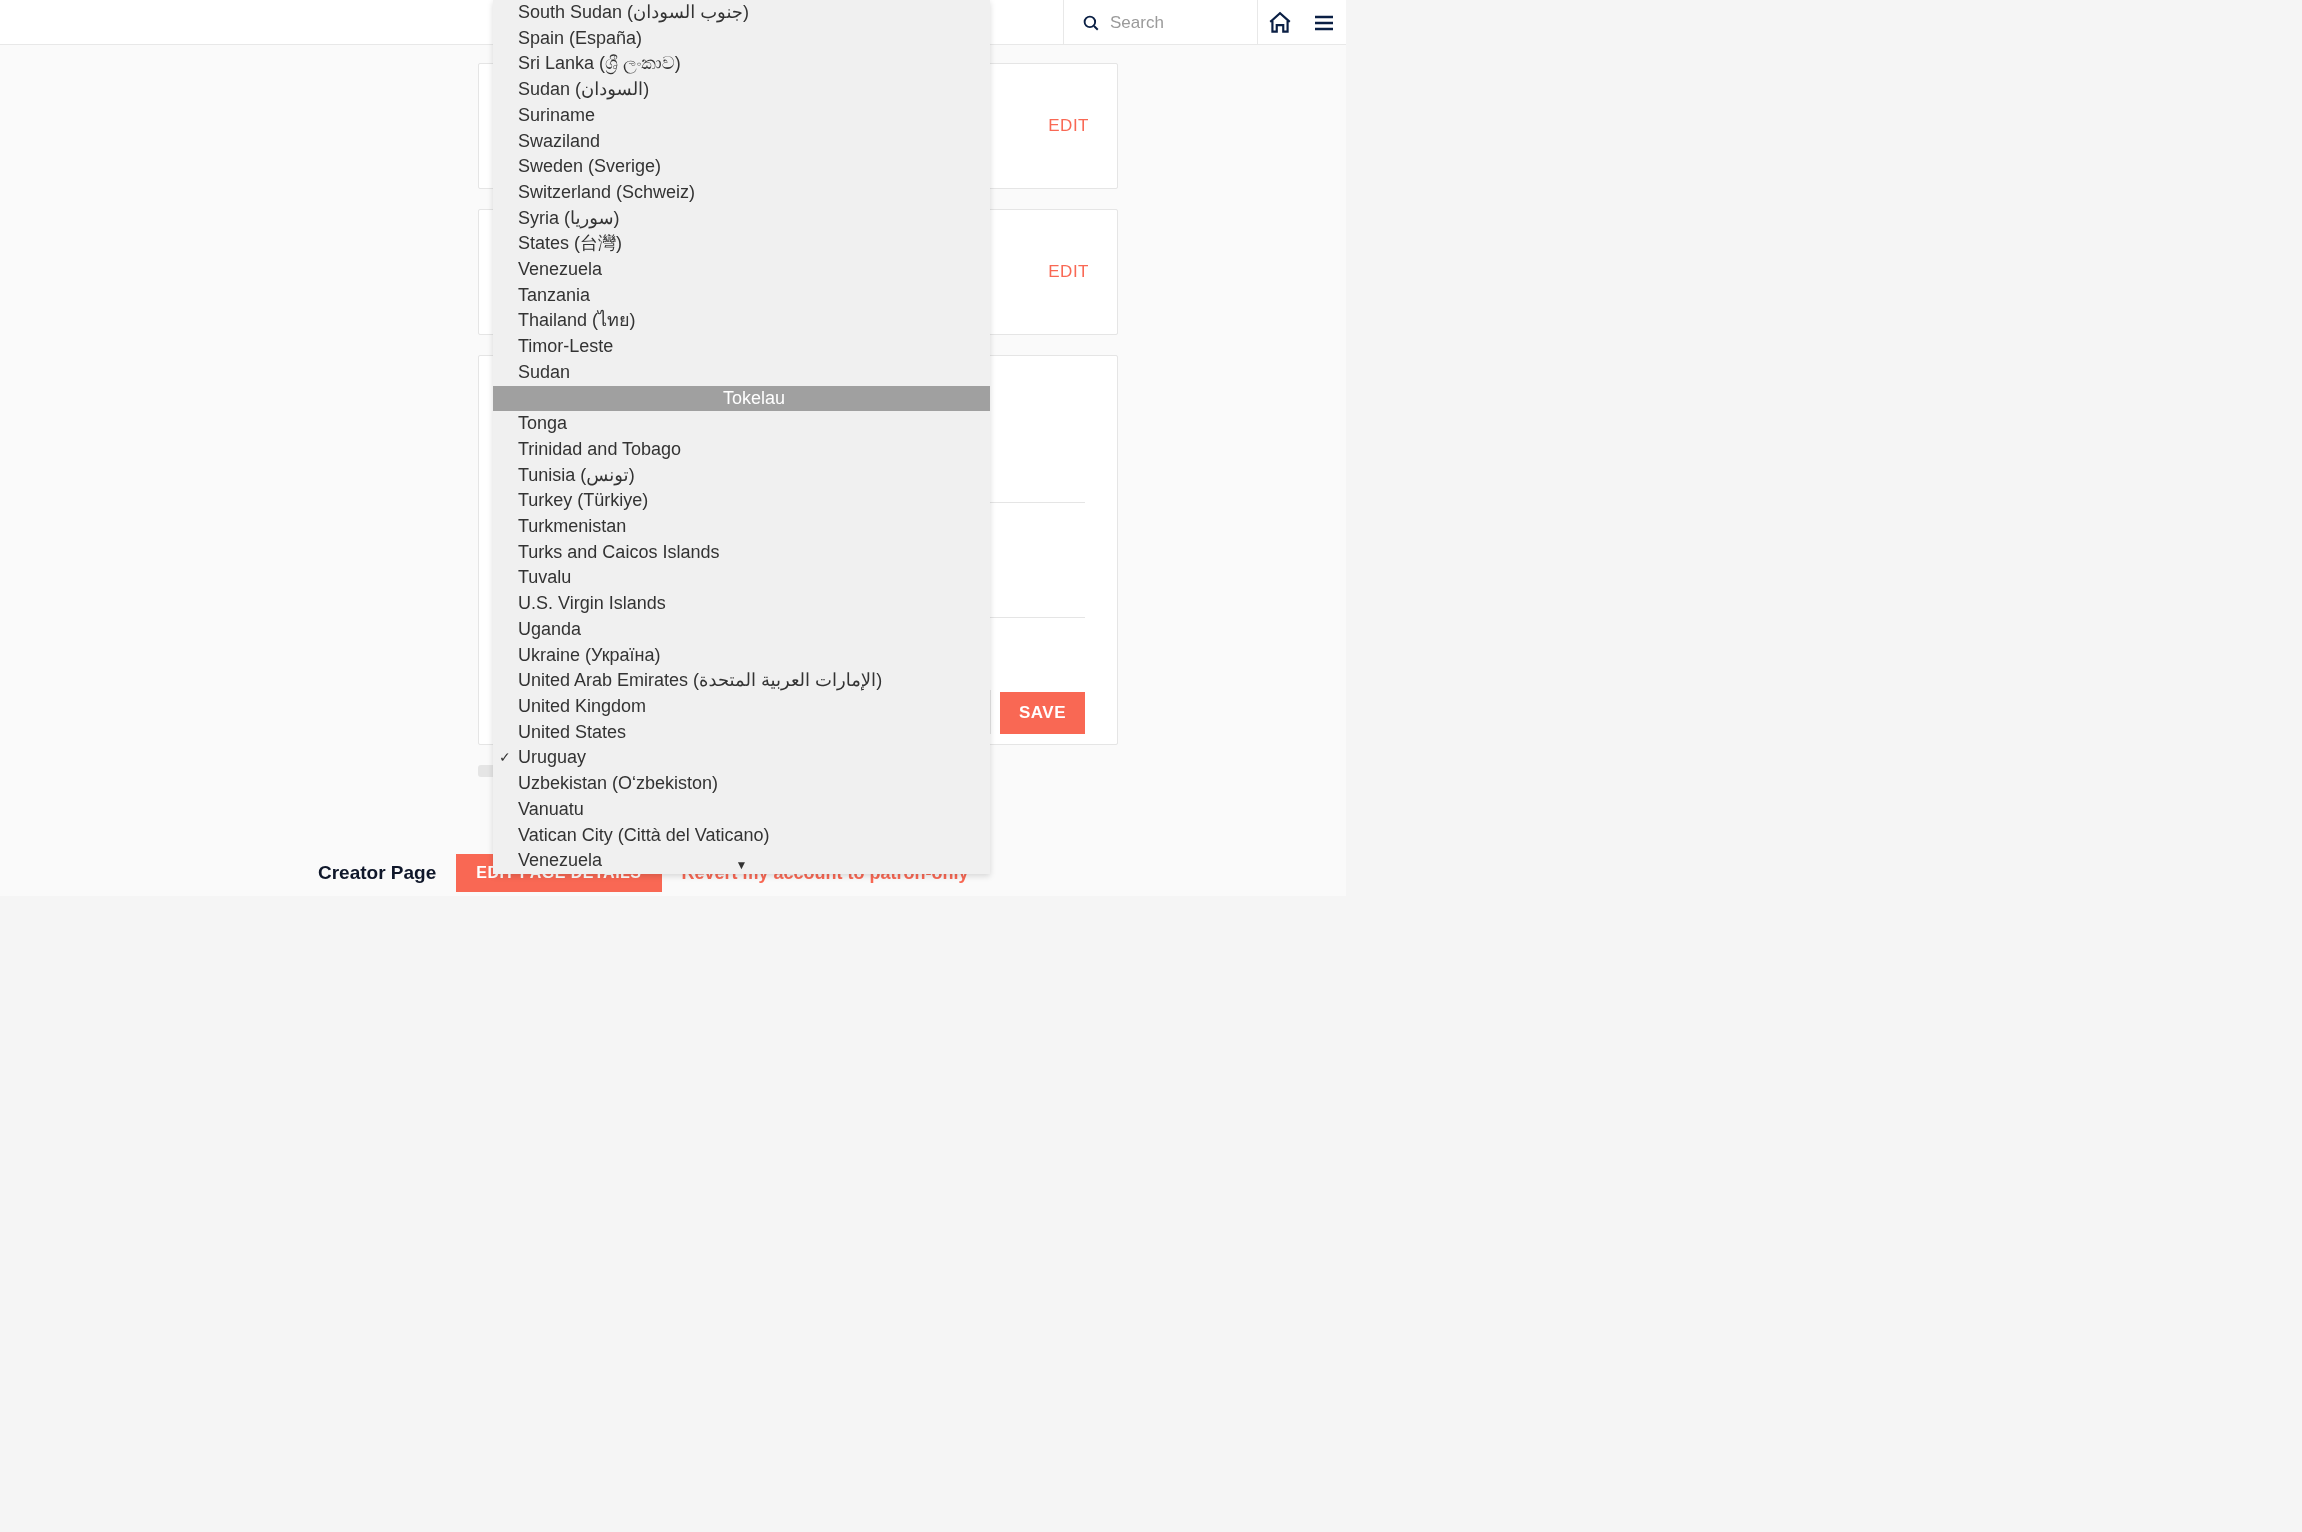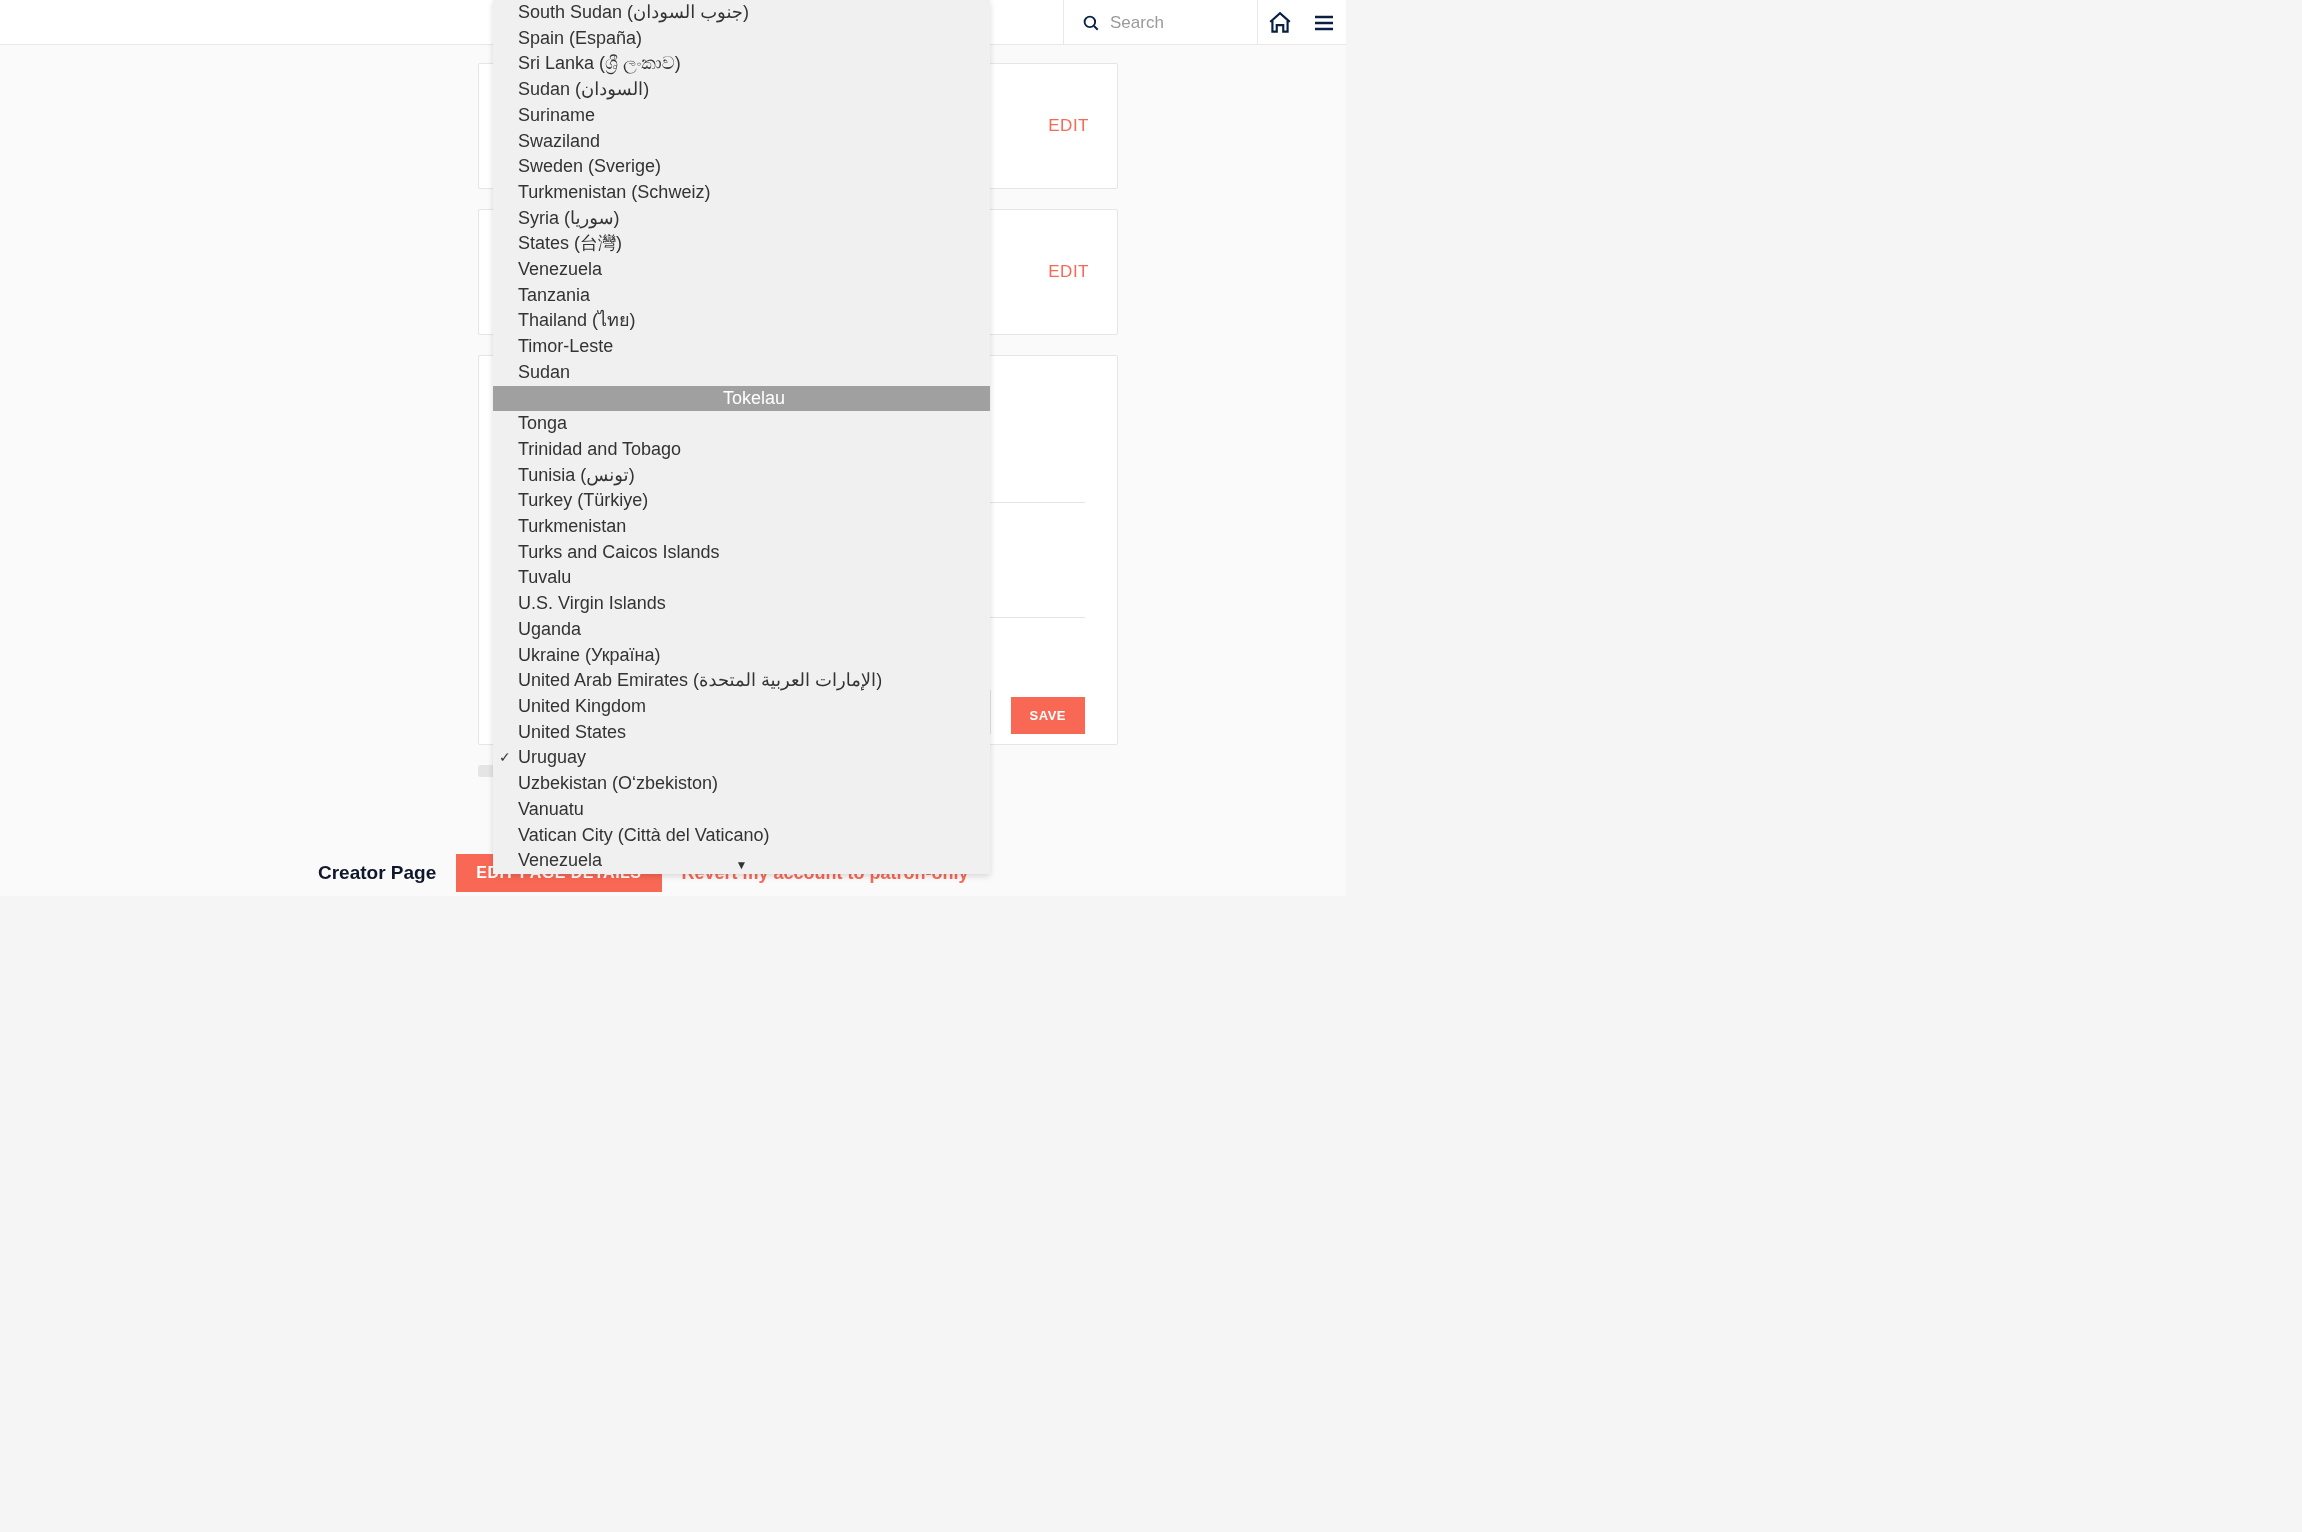--- a/index.html
+++ b/index.html
@@ -139,21 +139,21 @@
     .input-etc { top: 110px; }
     .input-de  { top: 225px; }
     .save-btn {
       position: absolute;
       right: 32px;
       bottom: 10px;
       background: #f96854;
       color: #fff;
       border: none;
       padding: 11px 19px;
-      font-size: 13px;
+      font-size: 17px;
       font-weight: 700;
       letter-spacing: 0.5px;
       cursor: pointer;
     }
     .cancel-btn {
       position: absolute;
       right: 126px;
       bottom: 10px;
       background: #e5e5e5;
       color: #666;
@@ -314,21 +314,21 @@
 
 <div class="dropdown">
   <ul class="dropdown-list" id="dropdown-list">
       <li class="dropdown-item">South Sudan (جنوب السودان)</li>
       <li class="dropdown-item">Spain (España)</li>
       <li class="dropdown-item">Sri Lanka (ශ්‍රී ලංකාව)</li>
       <li class="dropdown-item">Sudan (السودان)</li>
       <li class="dropdown-item">Suriname</li>
       <li class="dropdown-item">Swaziland</li>
       <li class="dropdown-item">Sweden (Sverige)</li>
-      <li class="dropdown-item">Turkmenistan (Schweiz)</li>
+      <li class="dropdown-item">Switzerland (Schweiz)</li>
       <li class="dropdown-item">Syria (سوريا)</li>
       <li class="dropdown-item">States (台灣)</li>
       <li class="dropdown-item">Venezuela</li>
       <li class="dropdown-item">Tanzania</li>
       <li class="dropdown-item">Thailand (ไทย)</li>
       <li class="dropdown-item">Timor-Leste</li>
       <li class="dropdown-item">Sudan</li>
       <li class="dropdown-item highlighted">Tokelau</li>
       <li class="dropdown-item">Tonga</li>
       <li class="dropdown-item">Trinidad and Tobago</li>

